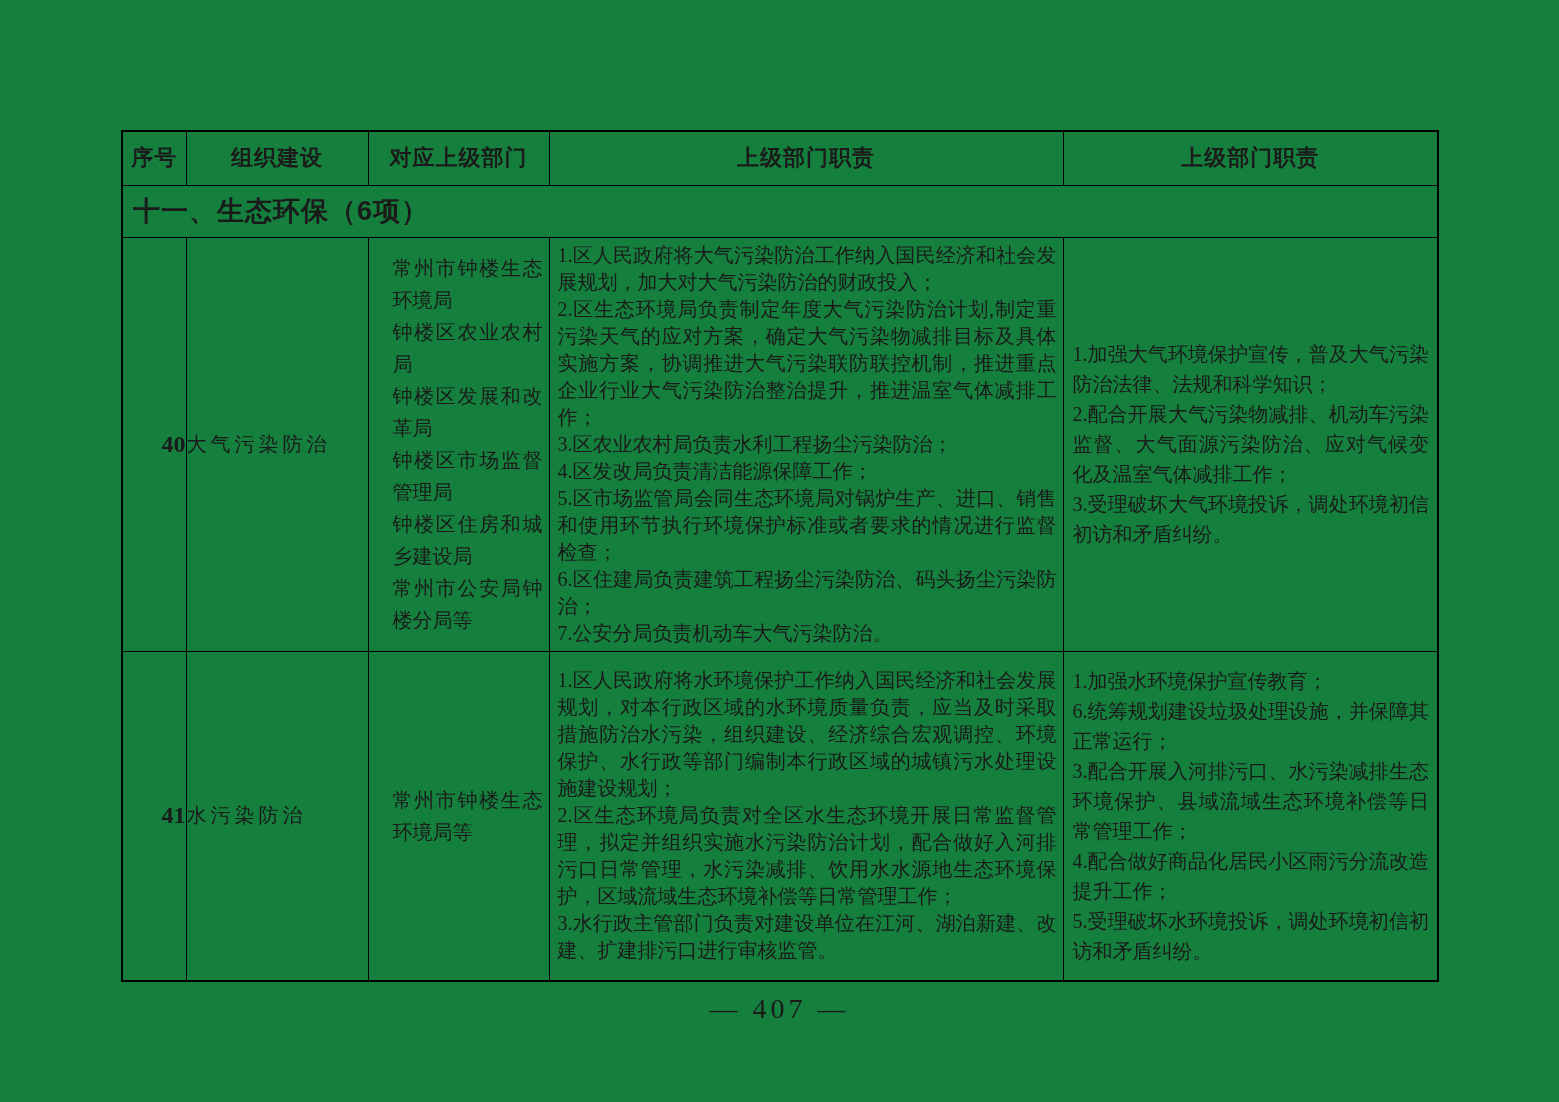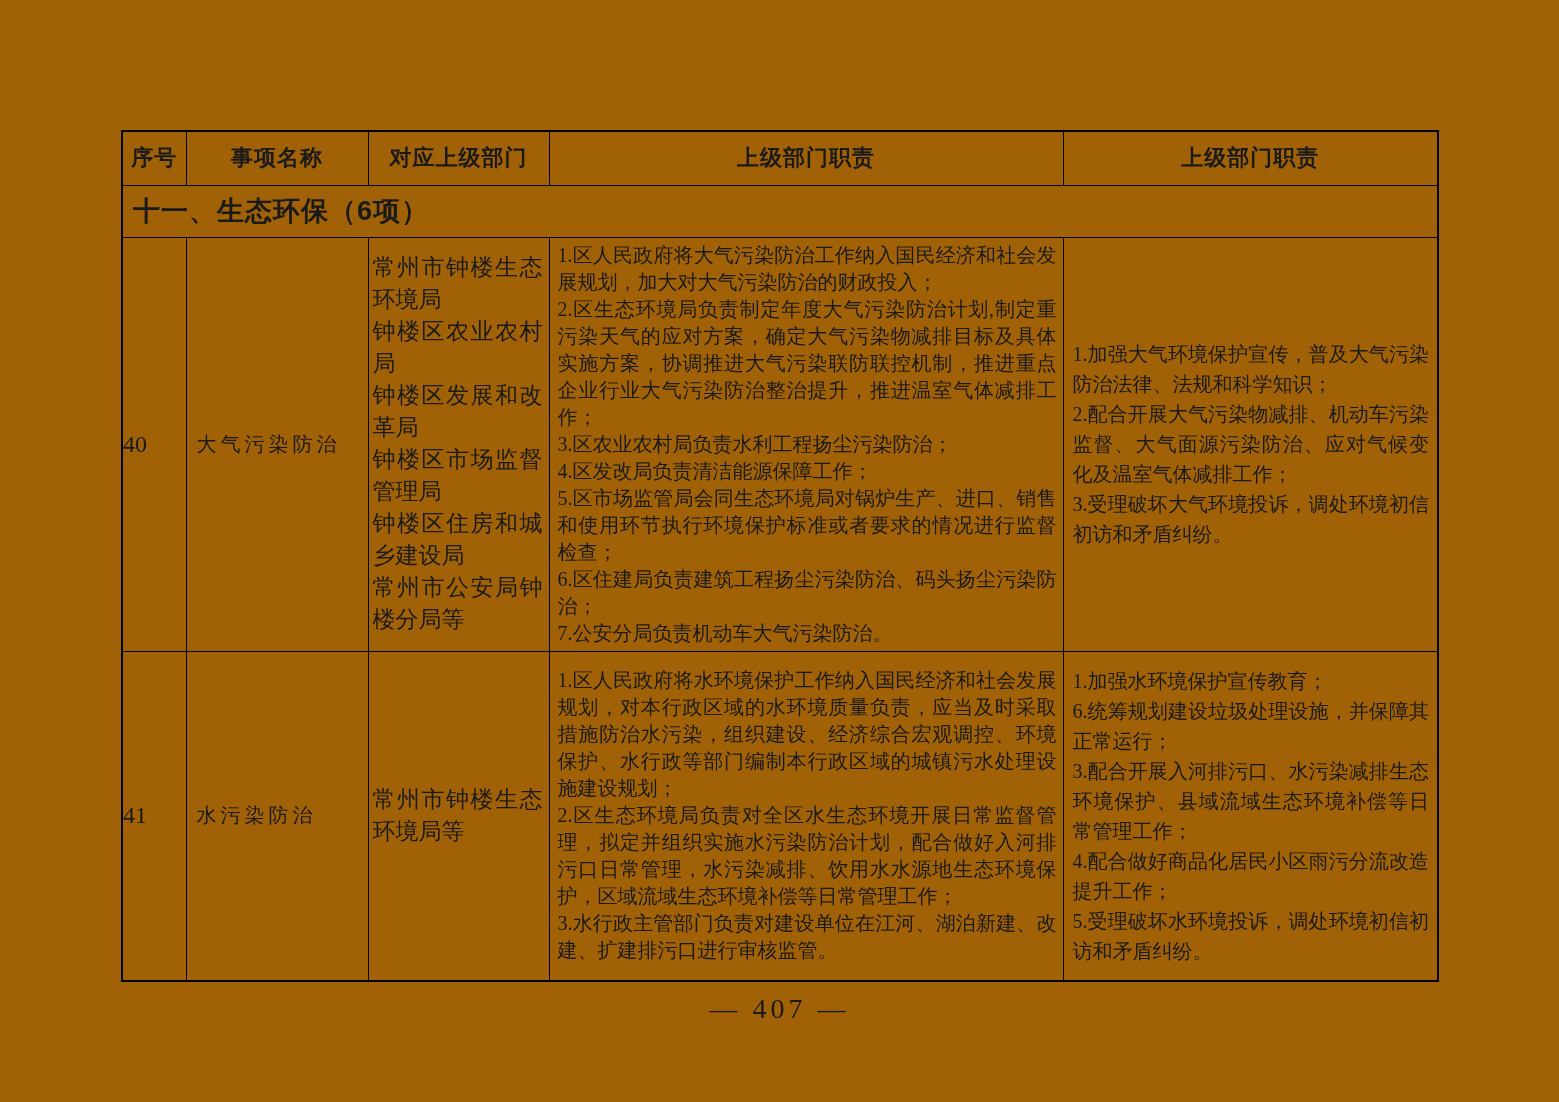--- a/index.html
+++ b/index.html
@@ -1,21 +1,21 @@
 <!DOCTYPE html>
 <html><head>
 <meta charset="utf-8">
 <style>
   * { margin: 0; padding: 0; box-sizing: border-box; }
   html, body { background: #ffffff; }
   .page {
     position: relative;
     width: 1559px;
     height: 1102px;
-    background: #a16207;
+    background: #15803d;
     color: #1a1a1a;
     overflow: hidden;
   }
   .doc-table {
     position: absolute;
     left: 121px;
     top: 130px;
     width: 1316px;
     border-collapse: collapse;
     table-layout: fixed;
@@ -41,37 +41,38 @@
     font-size: 27px;
     text-align: left;
     padding-left: 10px;
     letter-spacing: 1px;
   }
   .row-40 { height: 383px; }
   .row-41 { height: 330px; }
   .cell-serial {
     font-family: "Liberation Serif", "DejaVu Serif", serif;
     font-size: 24px;
-    text-align: left;
+    text-align: right;
+    font-weight: bold;
   }
   .cell-name {
     font-family: "Liberation Serif", "DejaVu Serif", serif;
     font-size: 20px;
     letter-spacing: 4px;
     text-align: left;
-    padding-left: 10px;
+    padding-left: 0;
     padding-right: 4px;
   }
   .cell-dept {
     font-family: "Liberation Serif", "DejaVu Serif", serif;
-    font-size: 23px;
+    font-size: 20px;
     line-height: 32px;
     text-align: justify;
     white-space: pre-line;
-    padding: 6px 6px 6px 4px;
+    padding: 6px 6px 6px 24px;
   }
   .cell-duty {
     font-family: "Liberation Serif", "DejaVu Serif", serif;
     font-size: 20px;
     line-height: 27px;
     text-align: justify;
     white-space: pre-line;
     padding: 4px 6px 4px 8px;
     margin-left: 48px;
   }
@@ -100,21 +101,21 @@
     <colgroup>
       <col style="width:64px">
       <col style="width:182px">
       <col style="width:181px">
       <col style="width:514px">
       <col style="width:375px">
     </colgroup>
     <thead>
       <tr class="header-row">
         <th>序号</th>
-        <th>事项名称</th>
+        <th>组织建设</th>
         <th>对应上级部门</th>
         <th>上级部门职责</th>
         <th>上级部门职责</th>
       </tr>
     </thead>
     <tbody>
       <tr class="section-row">
         <td colspan="5">十一、生态环保（6项）</td>
       </tr>
       <tr class="row-40">

